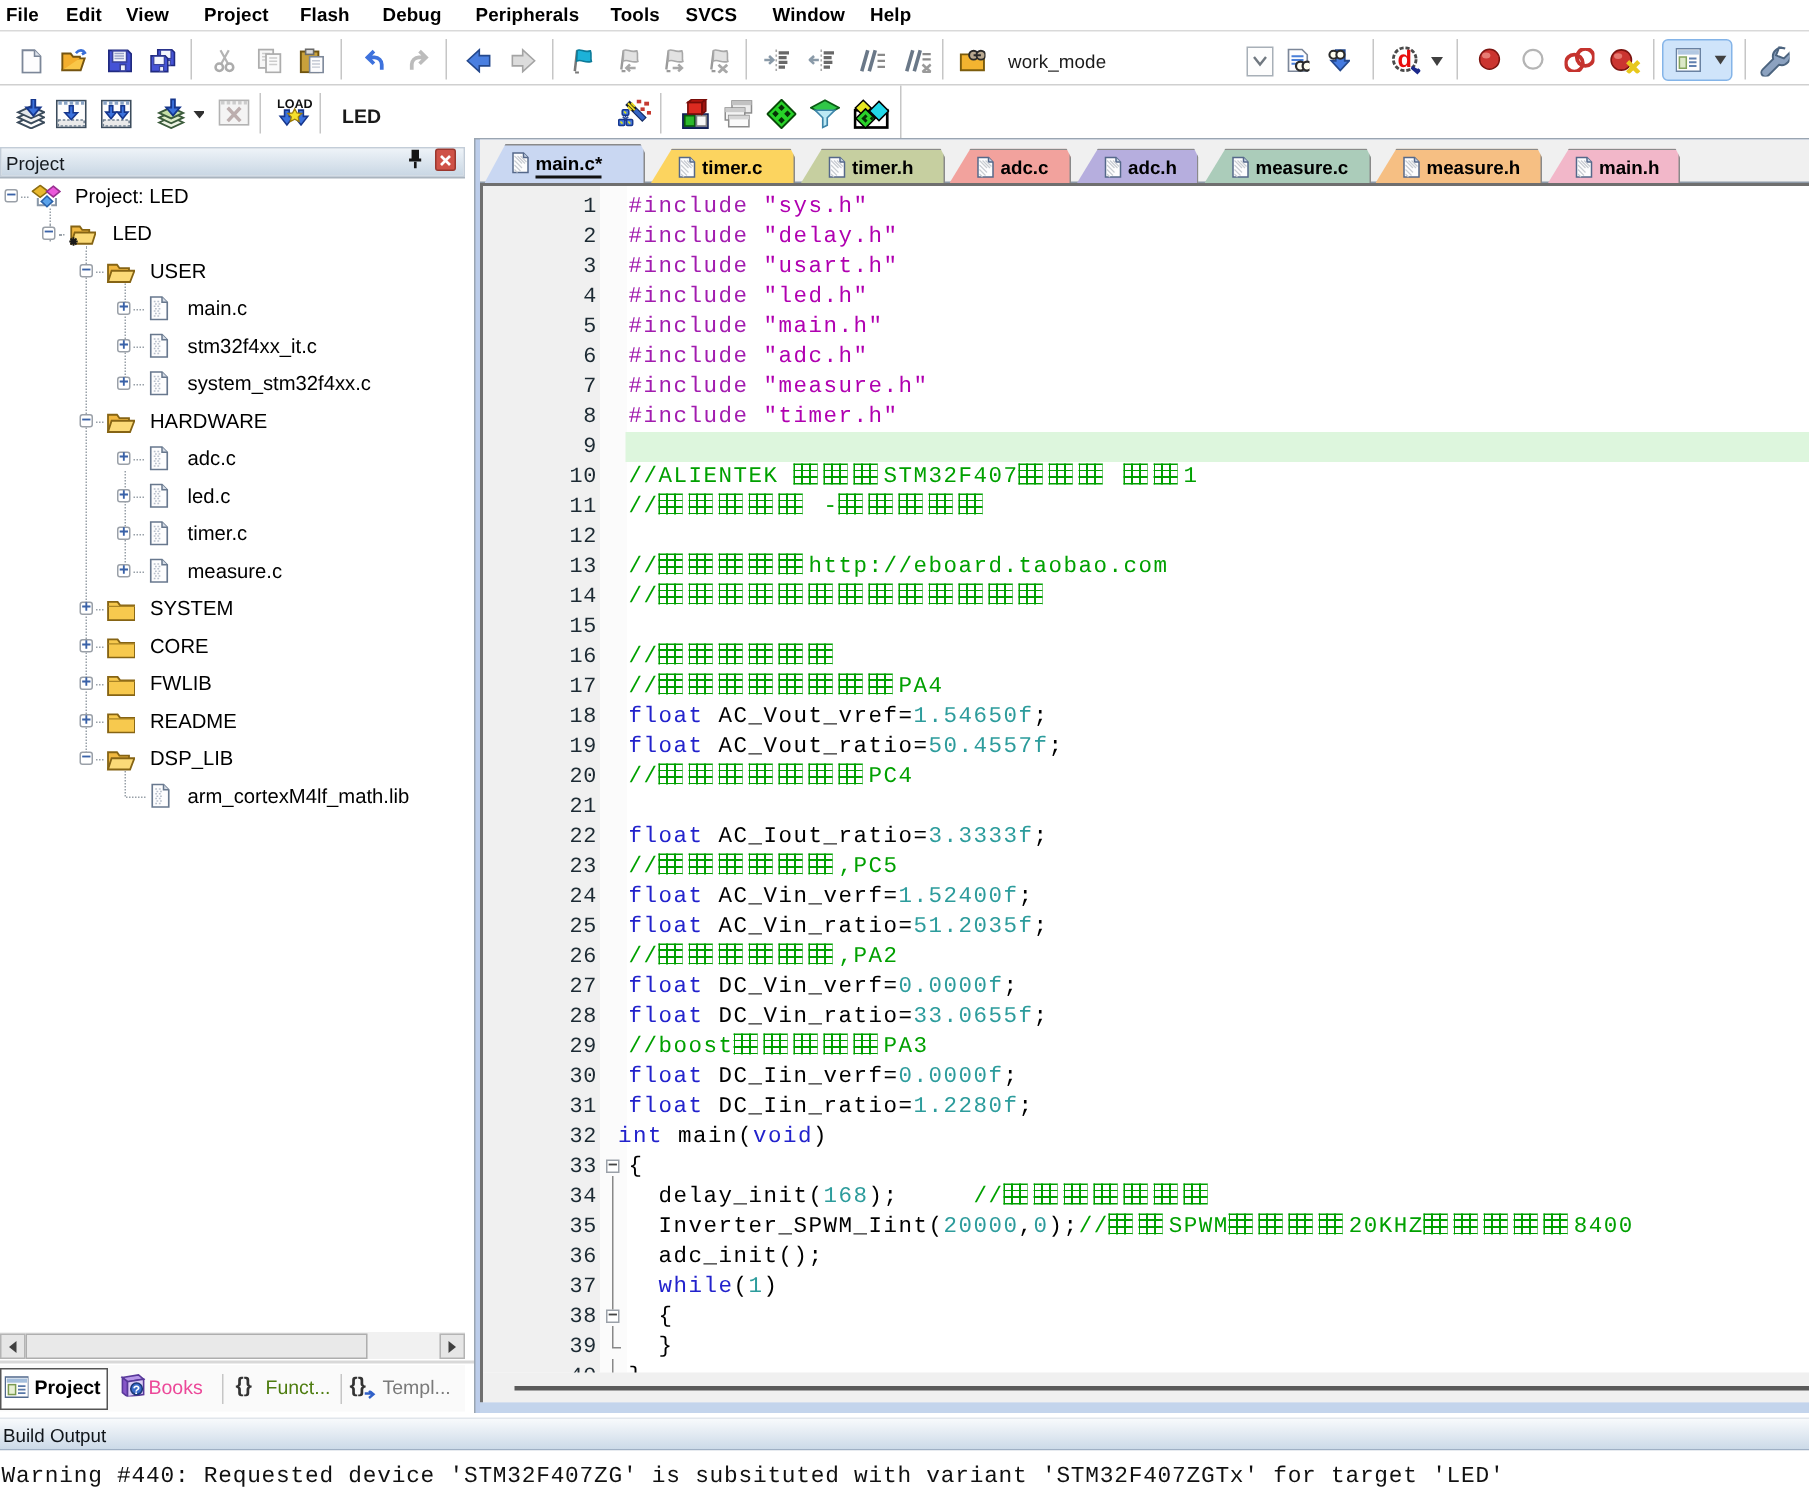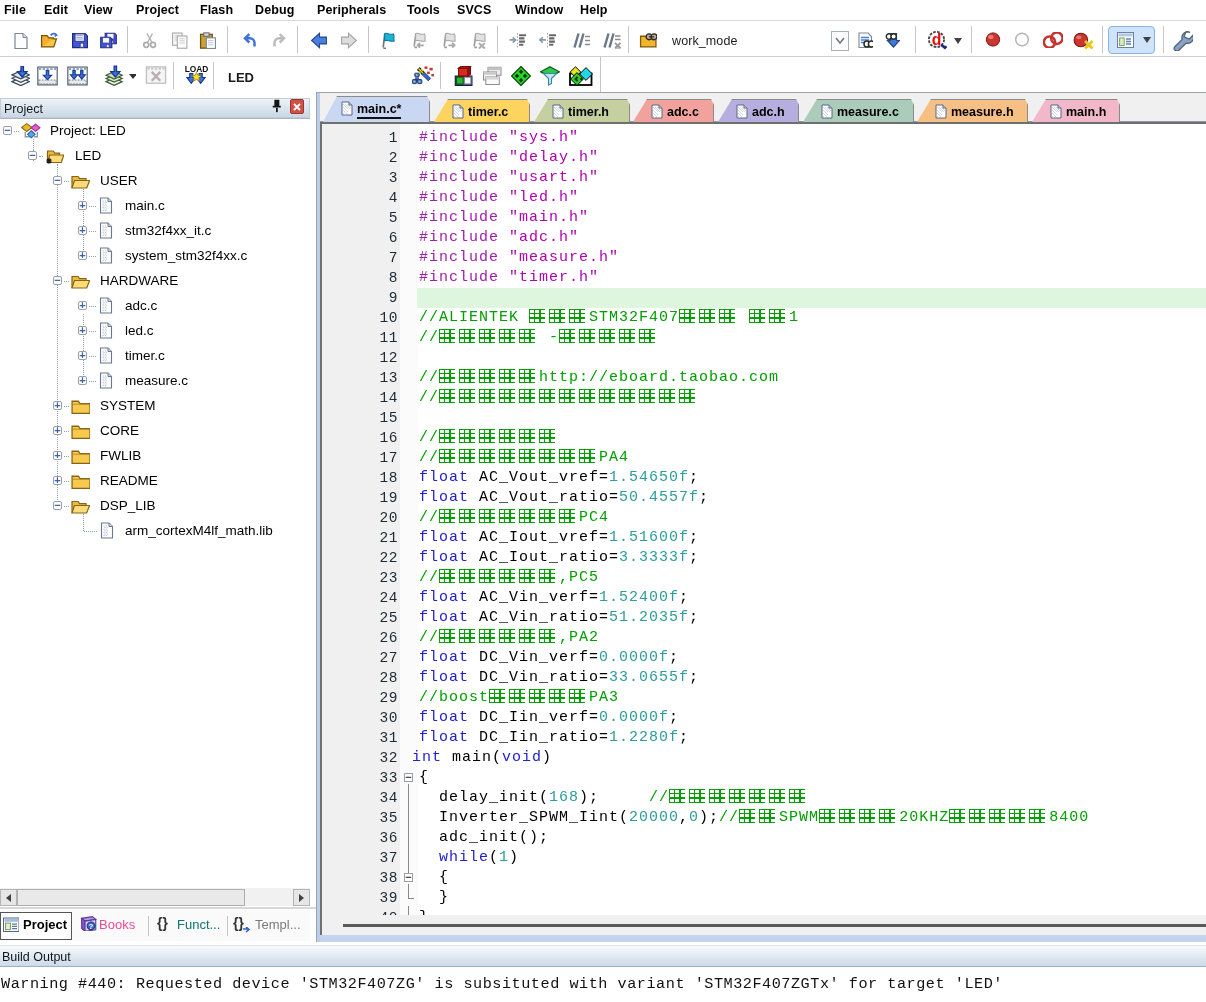--- a/index.html
+++ b/index.html
@@ -488,21 +488,21 @@
 <svg class="abs" style="left:78px;top:916px" width="19" height="15" viewBox="0 0 17 14">
       <path d="M3 2.2 L13 0.6 L16.2 3.2 L6.2 4.8 Z" fill="#b696e8" stroke="#58389a"></path>
       <path d="M3 2.2 L6.2 4.8 V14.2 L3 11.6 Z" fill="#8656c8" stroke="#58389a"></path>
       <path d="M6.2 4.8 L16.2 3.2 V12.8 L6.2 14.2 Z" fill="#dcccf6" stroke="#58389a"></path>
       <circle cx="11.8" cy="9.2" r="3.6" fill="#3a6ac8" stroke="#1a3878"></circle>
       <text x="11.8" y="12.2" font-size="7.5" fill="#fff" text-anchor="middle" font-family="Liberation Sans" font-weight="bold">?</text>
     </svg>
 <div class="abs" style="left:99px;top:917px;font-size:13px;color:#ec4899">Books</div>
 <div class="vsep" style="left:148px;top:916px;height:20px"></div>
 <div class="abs" style="left:157px;top:915px;font-size:14px;font-weight:bold;color:#333">{}</div>
-<div class="abs" style="left:177px;top:917px;font-size:13px;color:#0f766e">Funct...</div>
+<div class="abs" style="left:177px;top:917px;font-size:13px;color:#4d7c0f">Funct...</div>
 <div class="vsep" style="left:227px;top:916px;height:20px"></div>
 <div class="abs" style="left:233px;top:915px;font-size:14px;font-weight:bold;color:#333">{}</div>
 <svg class="abs" style="left:243px;top:927px" width="9" height="8" viewBox="0 0 9 8">
       <path d="M0 2 h5 M3 0 l3 2.5 -3 2.5" stroke="#3060c8" stroke-width="1.6" fill="none"></path>
     </svg>
 <div class="abs" style="left:255px;top:917px;font-size:13px;color:#7a7a7a">Templ...</div>
 <div id="bohead" class="abs">
       <span class="t">Build Output</span>
     </div>
 <div id="boarea" class="abs"></div>
@@ -600,21 +600,20 @@
 <div class="cl" style="left:419px;top:428px"><span class="cm">//<b class="h"></b><b class="h"></b><b class="h"></b><b class="h"></b><b class="h"></b><b class="h"></b></span></div>
 <div class="ln" style="right:808px;top:448px;width:40px">17</div>
 <div class="cl" style="left:419px;top:448px"><span class="cm">//<b class="h"></b><b class="h"></b><b class="h"></b><b class="h"></b><b class="h"></b><b class="h"></b><b class="h"></b><b class="h"></b>PA4</span></div>
 <div class="ln" style="right:808px;top:468px;width:40px">18</div>
 <div class="cl" style="left:419px;top:468px"><span class="kw">float</span> AC_Vout_vref=<span class="num">1.54650f</span>;</div>
 <div class="ln" style="right:808px;top:488px;width:40px">19</div>
 <div class="cl" style="left:419px;top:488px"><span class="kw">float</span> AC_Vout_ratio=<span class="num">50.4557f</span>;</div>
 <div class="ln" style="right:808px;top:508px;width:40px">20</div>
 <div class="cl" style="left:419px;top:508px"><span class="cm">//<b class="h"></b><b class="h"></b><b class="h"></b><b class="h"></b><b class="h"></b><b class="h"></b><b class="h"></b>PC4</span></div>
 <div class="ln" style="right:808px;top:528px;width:40px">21</div>
-<div class="cl" style="left:419px;top:528px"><span class="kw">float</span> AC_Iout_vref=<span class="num">1.51600f</span>;</div>
 <div class="ln" style="right:808px;top:548px;width:40px">22</div>
 <div class="cl" style="left:419px;top:548px"><span class="kw">float</span> AC_Iout_ratio=<span class="num">3.3333f</span>;</div>
 <div class="ln" style="right:808px;top:568px;width:40px">23</div>
 <div class="cl" style="left:419px;top:568px"><span class="cm">//<b class="h"></b><b class="h"></b><b class="h"></b><b class="h"></b><b class="h"></b><b class="h"></b>,PC5</span></div>
 <div class="ln" style="right:808px;top:588px;width:40px">24</div>
 <div class="cl" style="left:419px;top:588px"><span class="kw">float</span> AC_Vin_verf=<span class="num">1.52400f</span>;</div>
 <div class="ln" style="right:808px;top:608px;width:40px">25</div>
 <div class="cl" style="left:419px;top:608px"><span class="kw">float</span> AC_Vin_ratio=<span class="num">51.2035f</span>;</div>
 <div class="ln" style="right:808px;top:628px;width:40px">26</div>
 <div class="cl" style="left:419px;top:628px"><span class="cm">//<b class="h"></b><b class="h"></b><b class="h"></b><b class="h"></b><b class="h"></b><b class="h"></b>,PA2</span></div>

